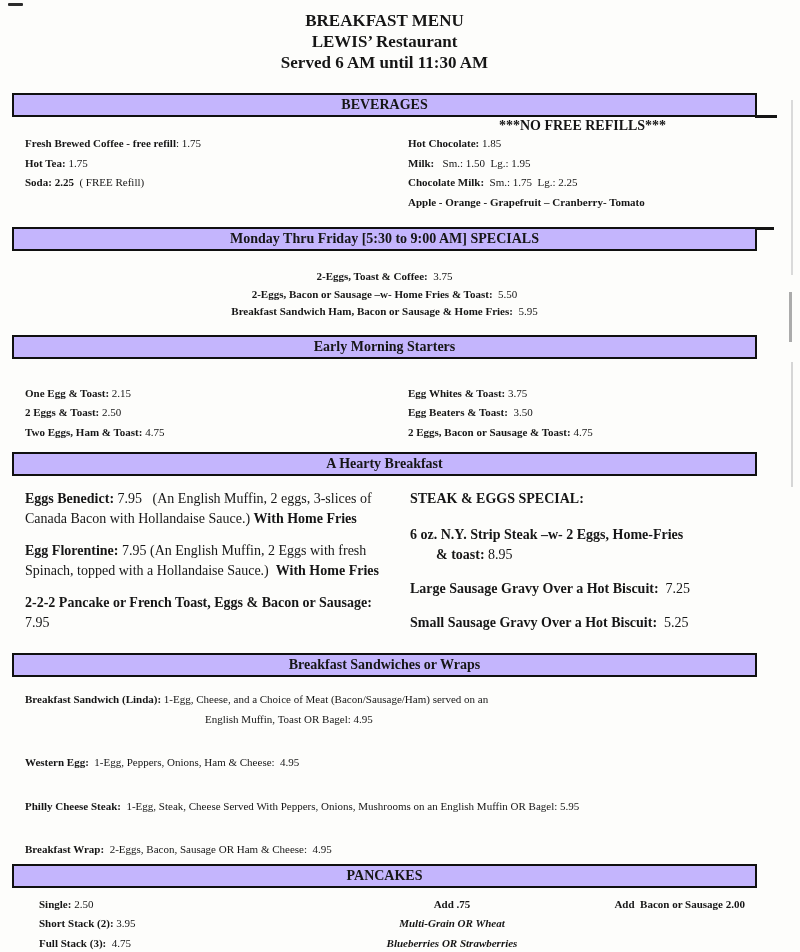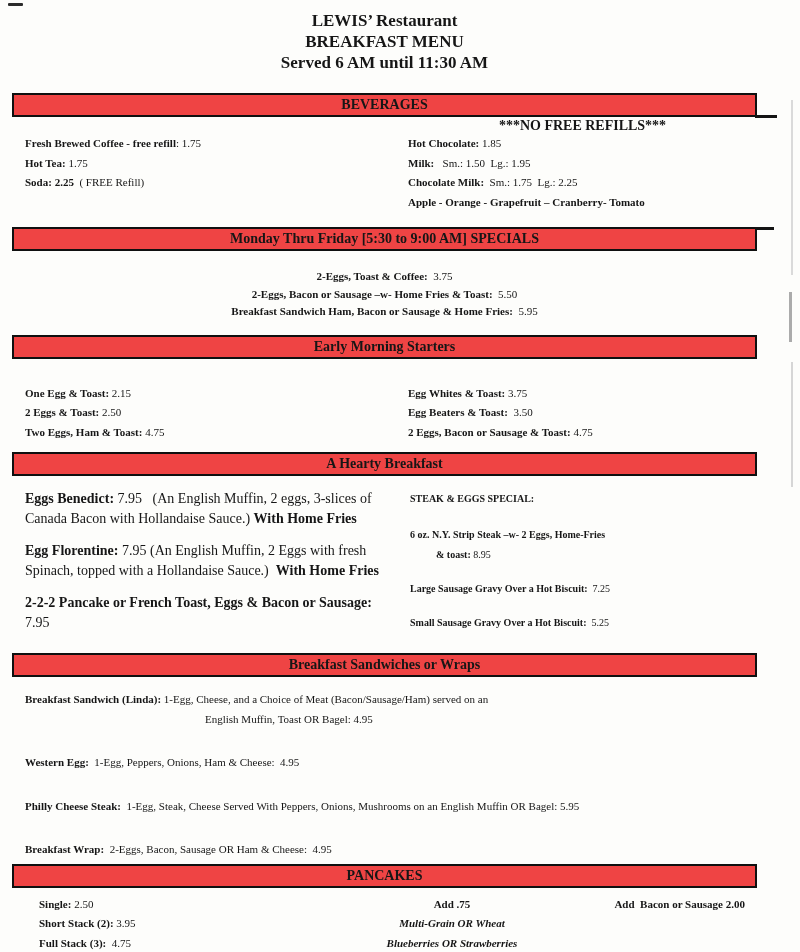--- a/index.html
+++ b/index.html
@@ -20,21 +20,21 @@
   .title { text-align: center; font-weight: bold; font-size: 17px; line-height: 21px; margin-bottom: 20px; }
   
   .hdr-box {
     position: relative;
     border: 2.5px solid #101010;
     height: 24px;
     text-align: center;
     font-weight: bold;
     font-size: 14px;
     line-height: 19px;
-    background: #ef4444;
+    background: #c4b5fd;
   }
   .hdr-box.ext-br::after {
     content: ""; position: absolute; right: -22px; bottom: -2.5px;
     width: 22px; height: 3px; background: #141414;
   }
   .hdr-box.ext-tr::after {
     content: ""; position: absolute; right: -19px; top: -2.5px;
     width: 19px; height: 3px; background: #141414;
   }
   
@@ -50,21 +50,21 @@
   .specials-body { text-align: center; margin-top: 17px; }
   .specials-body .line { line-height: 17.5px; }
   
   .starters { margin-top: 25px; }
   
   .hearty { margin-top: 13px; }
   .hearty .col-hl { width: 372px; font-size: 14px; }
   .hearty .col-hl .line { font-size: 14px; line-height: 20px; }
   .hearty .gap-r { width: 13px; }
   .hearty .col-hr { flex: 1; }
-  .hearty .col-hr .line { font-size: 10px; line-height: 20px; }
+  .hearty .col-hr .line { font-size: 14px; line-height: 20px; }
   .para { margin-bottom: 12px; }
   .steak-indent { padding-left: 26px; }
   .mt16 { margin-top: 16px; }
   .mt14 { margin-top: 14px; }
   
   .sand { padding-left: 13px; margin-top: 13px; }
   .sand .line { line-height: 19.5px; }
   .linda-l2 { padding-left: 180px; }
   .sand-item { margin-top: 24px; }
   
@@ -84,22 +84,22 @@
 <body>
 
 <div class="page">
 
   <div class="art art-tl"></div>
   <div class="art art-r1"></div>
   <div class="art art-r2"></div>
   <div class="art art-r3"></div>
 
   <header class="title">
+    <div>BREAKFAST MENU</div>
     <div>LEWIS’ Restaurant</div>
-    <div>BREAKFAST MENU</div>
     <div>Served 6 AM until 11:30 AM</div>
   </header>
 
   <div class="hdr-box ext-br">
     <span>BEVERAGES</span>
   </div>
   <div class="two-col bev">
     <div class="col-l">
       <div class="line"><b>Fresh Brewed Coffee - free refill</b><span>: 1.75</span></div>
       <div class="line"><b>Hot Tea:</b><span> 1.75</span></div>

